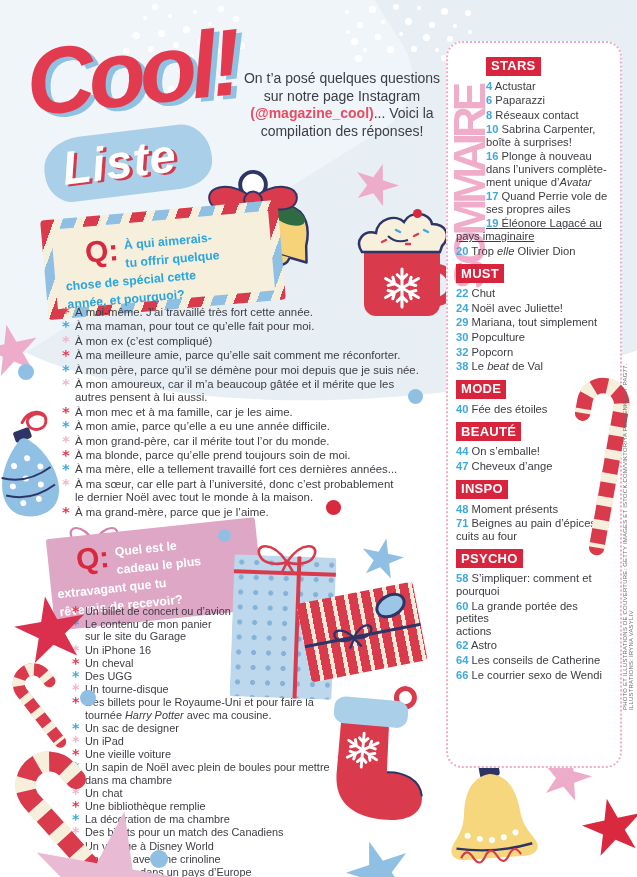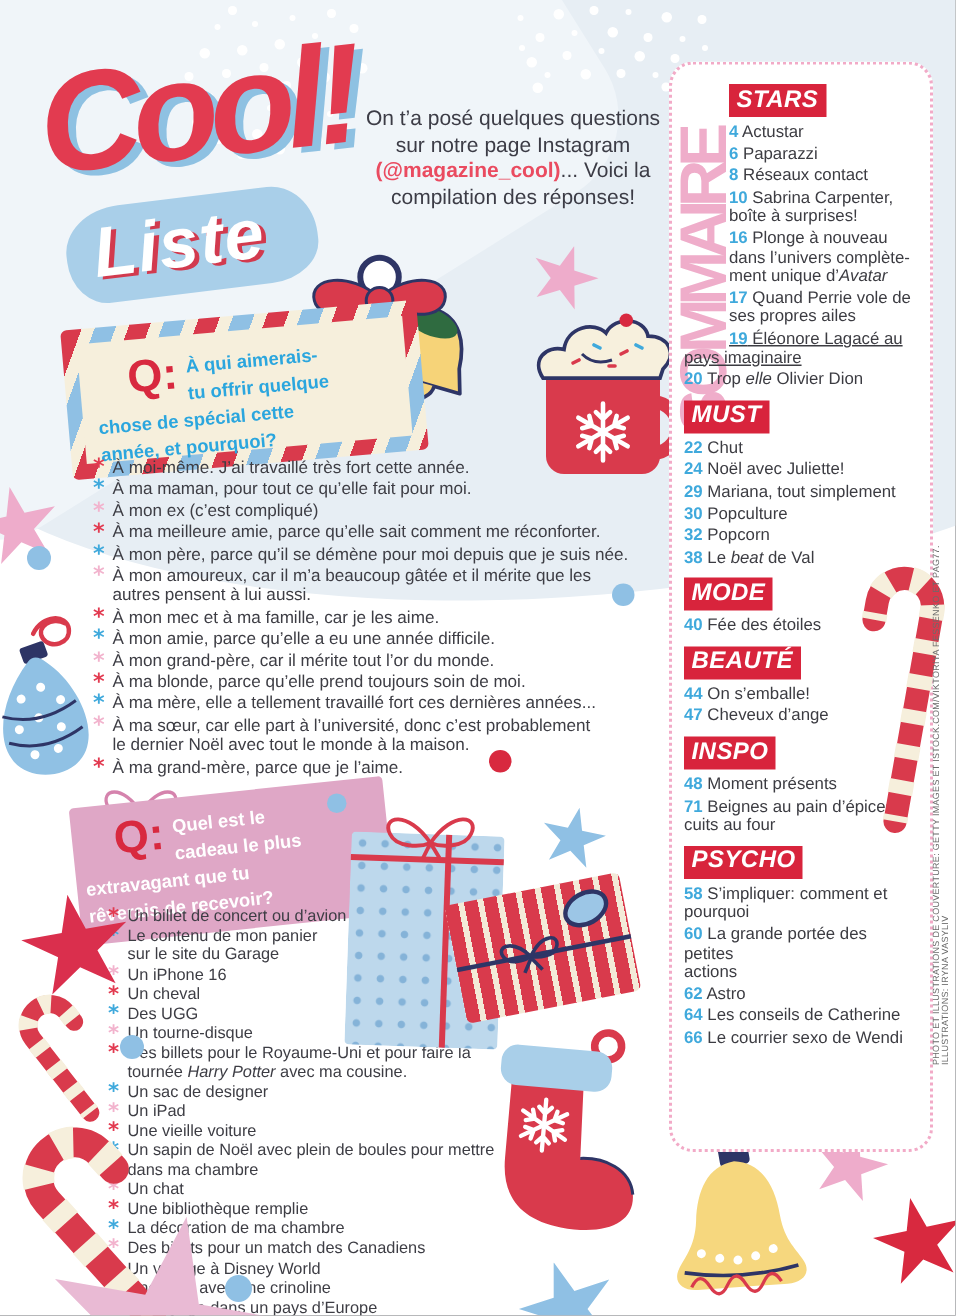--- a/index.html
+++ b/index.html
@@ -43,22 +43,22 @@
   .bullet{position:absolute;left:0;top:-1px;font-weight:bold;font-size:1.3em;line-height:1;
           font-family:"DejaVu Sans",sans-serif;}
   
   .sidebar{position:absolute;left:446px;top:41px;width:176px;height:727px;background:#fff;
            border:2px dotted #f2aac7;border-radius:16px;box-sizing:border-box;}
   .som-title{position:absolute;left:1px;top:8px;height:238px;writing-mode:vertical-rl;
              transform:rotate(180deg);font-size:44px;font-weight:bold;color:#efadca;
              letter-spacing:-5px;line-height:42px;}
   .som-content{position:absolute;left:8px;top:13px;width:154px;}
   .som-indent{margin-left:30px;}
-  .som-badge{display:inline-block;background:#d8243c;color:#fff;font-weight:bold;font-size:16px;
-             padding:1.5px 5px 2.5px;margin:5px 0 4px;letter-spacing:.3px;font-style:italic;}
+  .som-badge{display:inline-block;background:#d8243c;color:#fff;font-weight:bold;font-size:13px;
+             padding:1.5px 5px 2.5px;margin:5px 0 4px;letter-spacing:.3px;}
   .som-section:first-child .som-badge{margin-top:0;}
   .som-item{font-size:11.2px;line-height:12.6px;margin-bottom:2px;color:#3c3c42;white-space:pre-line;}
   .som-pg{color:#3fa9dc;font-weight:bold;}
   .som-item.hang{text-indent:30px;text-decoration:underline;}
   
   .credits{position:absolute;right:3px;top:330px;height:380px;writing-mode:vertical-rl;
            transform:rotate(180deg);font-size:6px;color:#6b6b6b;letter-spacing:.2px;}
   
   .deco{position:absolute;}
   .star{position:absolute;clip-path:polygon(50% 0%,61% 35%,98% 35%,68% 57%,79% 91%,50% 70%,21% 91%,32% 57%,2% 35%,39% 35%);}

